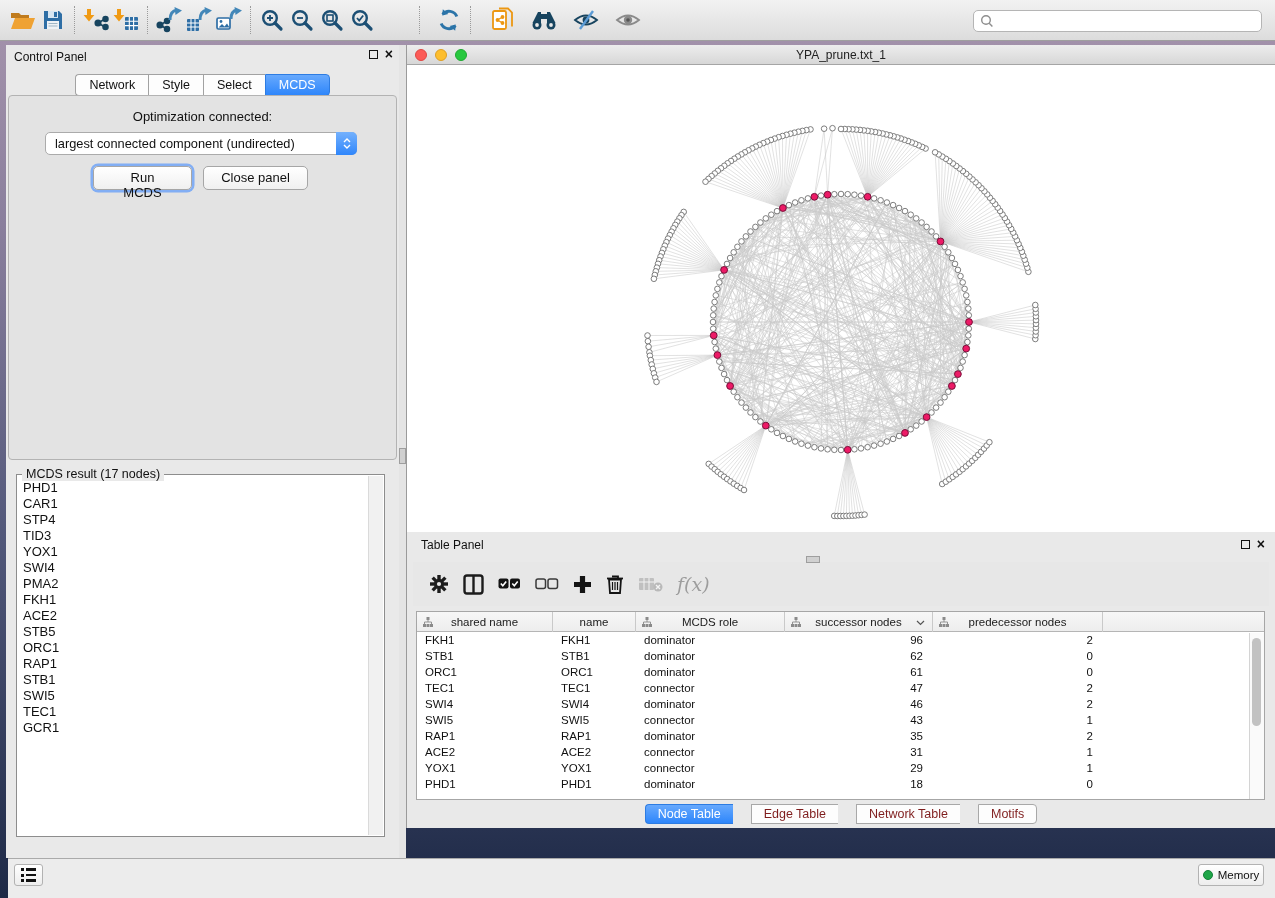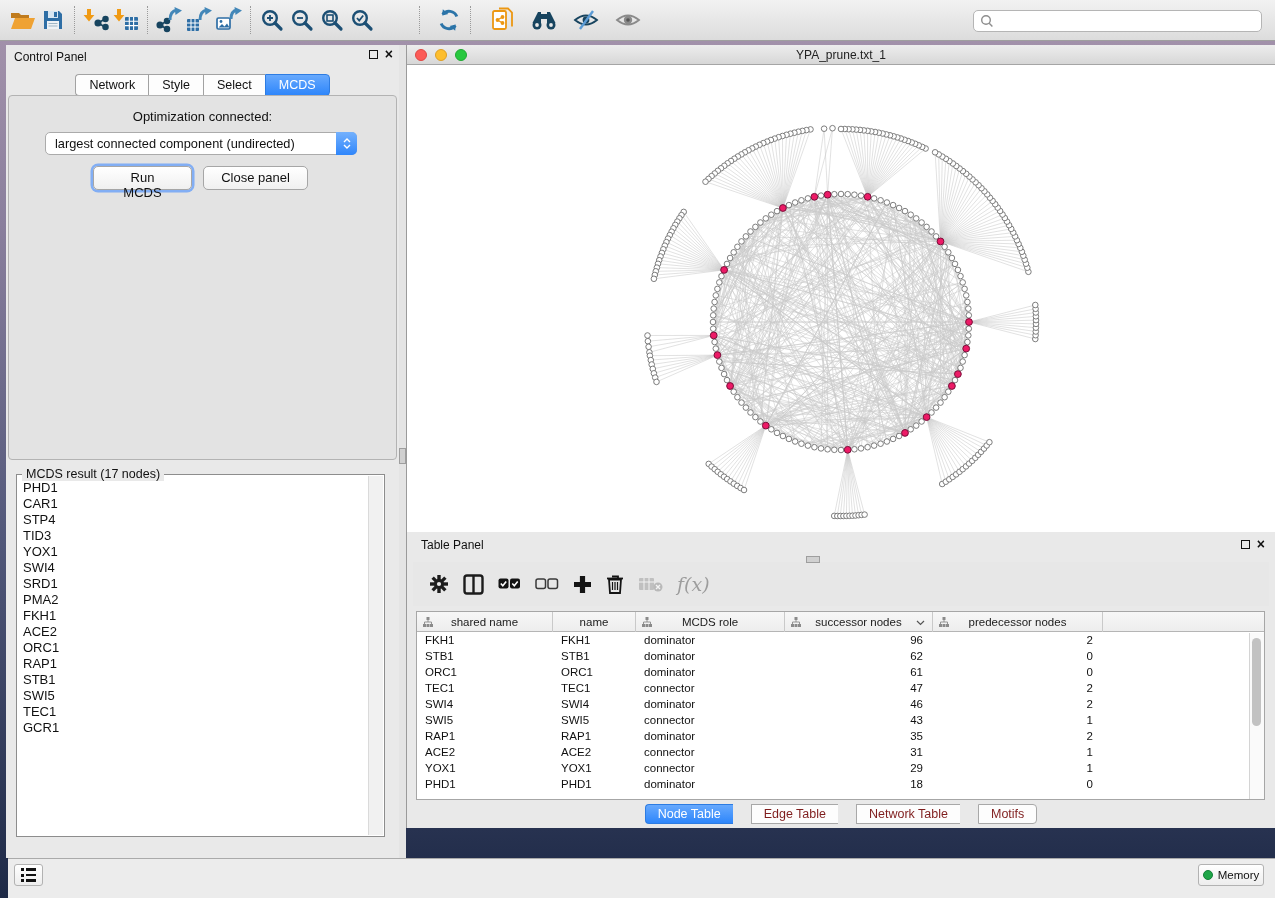--- a/index.html
+++ b/index.html
@@ -306,24 +306,24 @@
     <div class="btn btn-closepanel">Close panel</div>
     <div class="result-legend">MCDS result (17 nodes)</div>
     <div class="result-box">
       <div class="result-list">
           <div class="result-item">PHD1</div>
           <div class="result-item">CAR1</div>
           <div class="result-item">STP4</div>
           <div class="result-item">TID3</div>
           <div class="result-item">YOX1</div>
           <div class="result-item">SWI4</div>
-          <div class="result-item">SRD1</div>
           <div class="result-item">PMA2</div>
           <div class="result-item">FKH1</div>
           <div class="result-item">ACE2</div>
+          <div class="result-item">STB5</div>
           <div class="result-item">ORC1</div>
           <div class="result-item">RAP1</div>
           <div class="result-item">STB1</div>
           <div class="result-item">SWI5</div>
           <div class="result-item">TEC1</div>
           <div class="result-item">GCR1</div>
         </div>
       <div class="result-scroll"></div>
     </div>
   </div>

